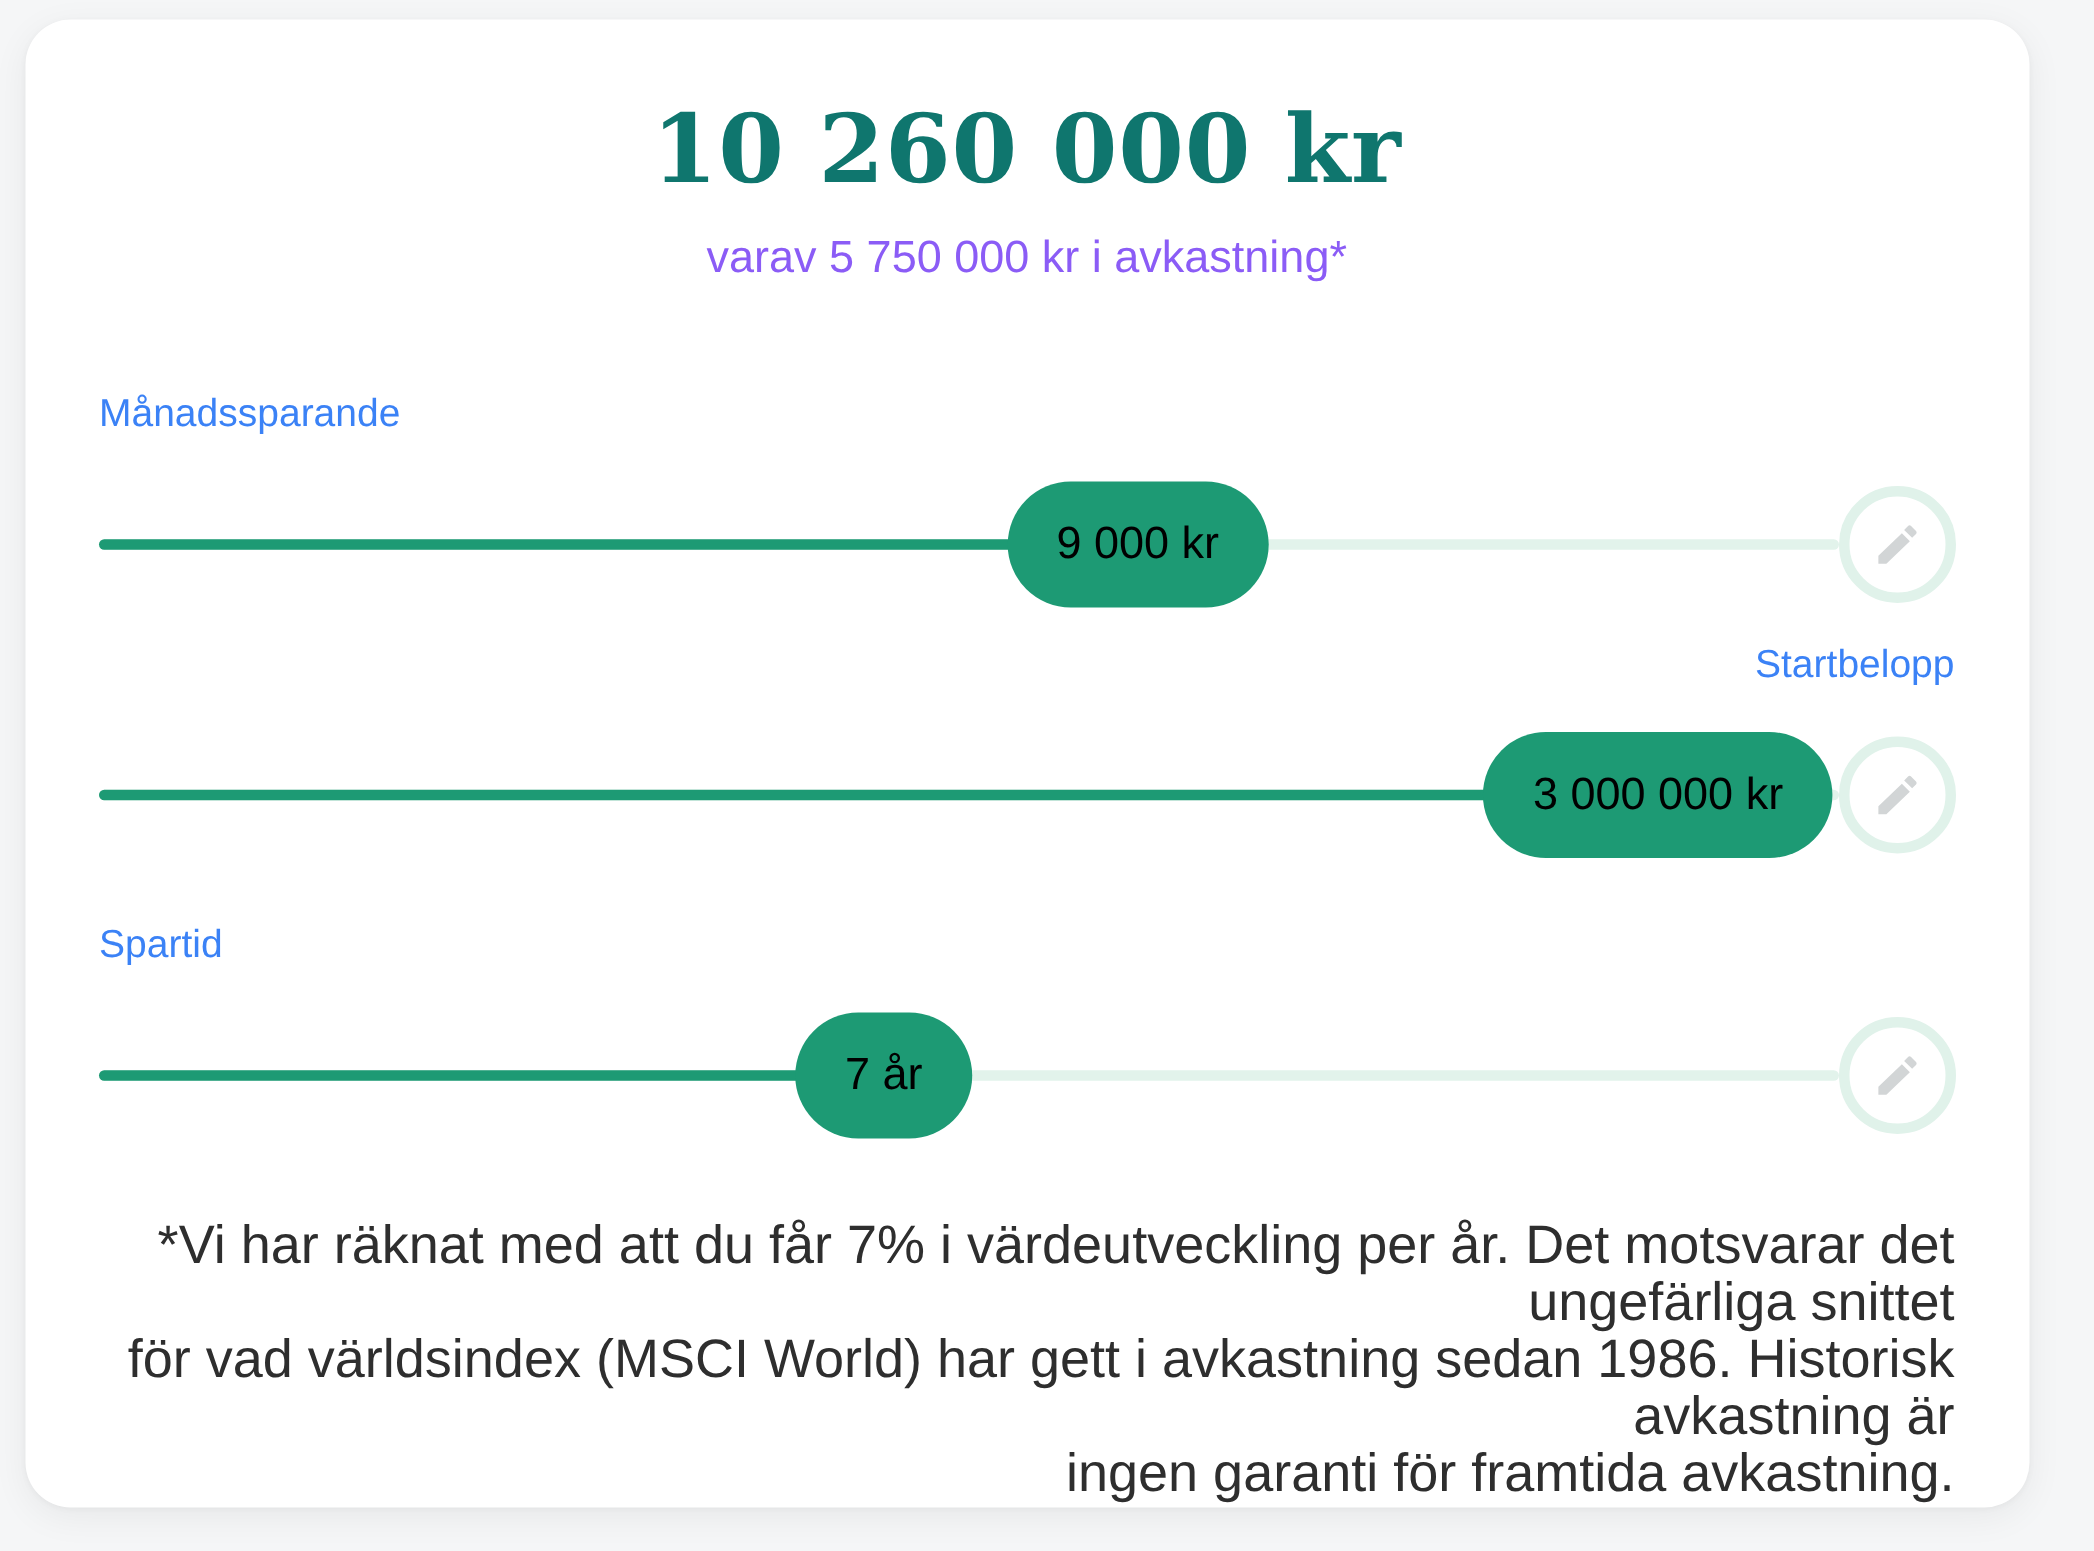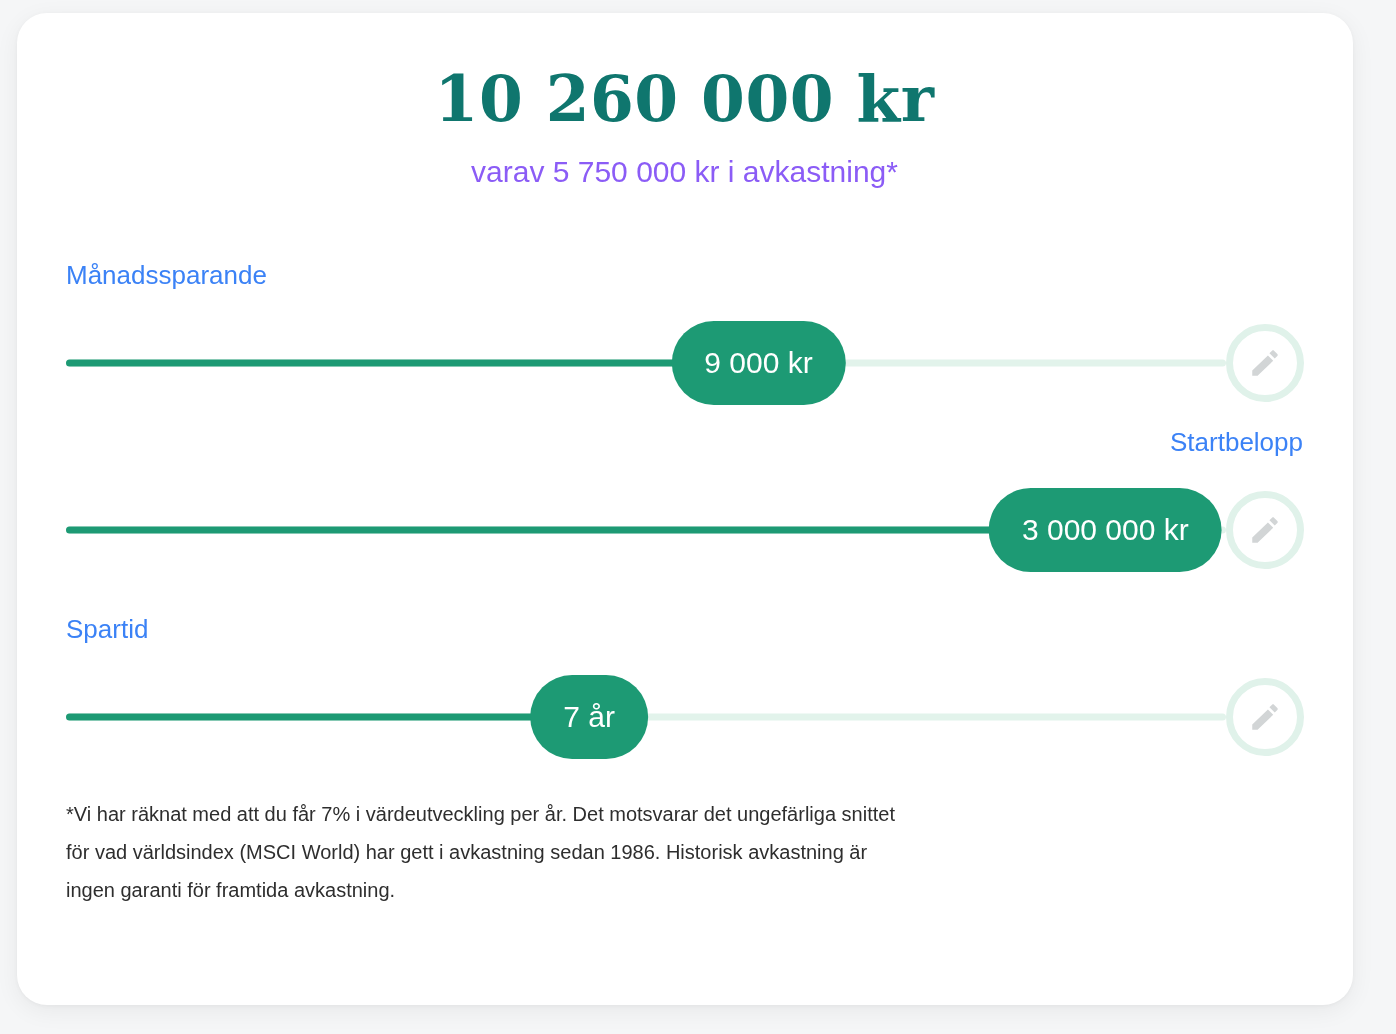--- a/index.html
+++ b/index.html
@@ -82,21 +82,21 @@
   .track-bg { left: 0; right: 0; background: #e2f3eb; }
   .track-fill { left: 0; background: #1d9a74; }
 
   .pill {
     position: absolute;
     top: 50%;
     transform: translate(-50%, -50%);
     height: 84px;
     border-radius: 42px;
     background: #1d9a74;
-    color: #ffffff;
+    color: #000000;
     font-size: 30px;
     display: flex;
     align-items: center;
     justify-content: center;
     padding: 0 33px;
     white-space: nowrap;
     cursor: grab;
     z-index: 2;
   }
 
@@ -110,23 +110,23 @@
     display: flex;
     align-items: center;
     justify-content: center;
     cursor: pointer;
     padding: 0;
   }
 
   .edit-btn svg { width: 34px; height: 34px; fill: #d2d5d6; }
 
   .footnote {
-    margin-top: 36px;
-    text-align: left;
-    font-size: 20px;
+    margin-top: 52px;
+    text-align: right;
+    font-size: 36px;
     line-height: 38px;
     color: #2e2e2e;
   }
 </style>
 </head>
 <body>
 
 <div class="card">
 
   <h1 class="total">10 260 000 kr</h1>

